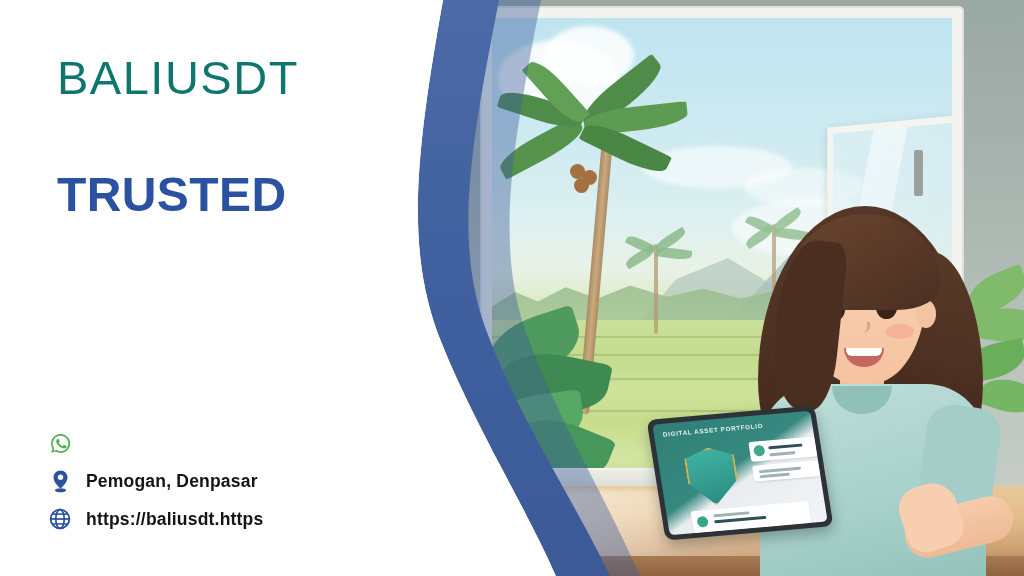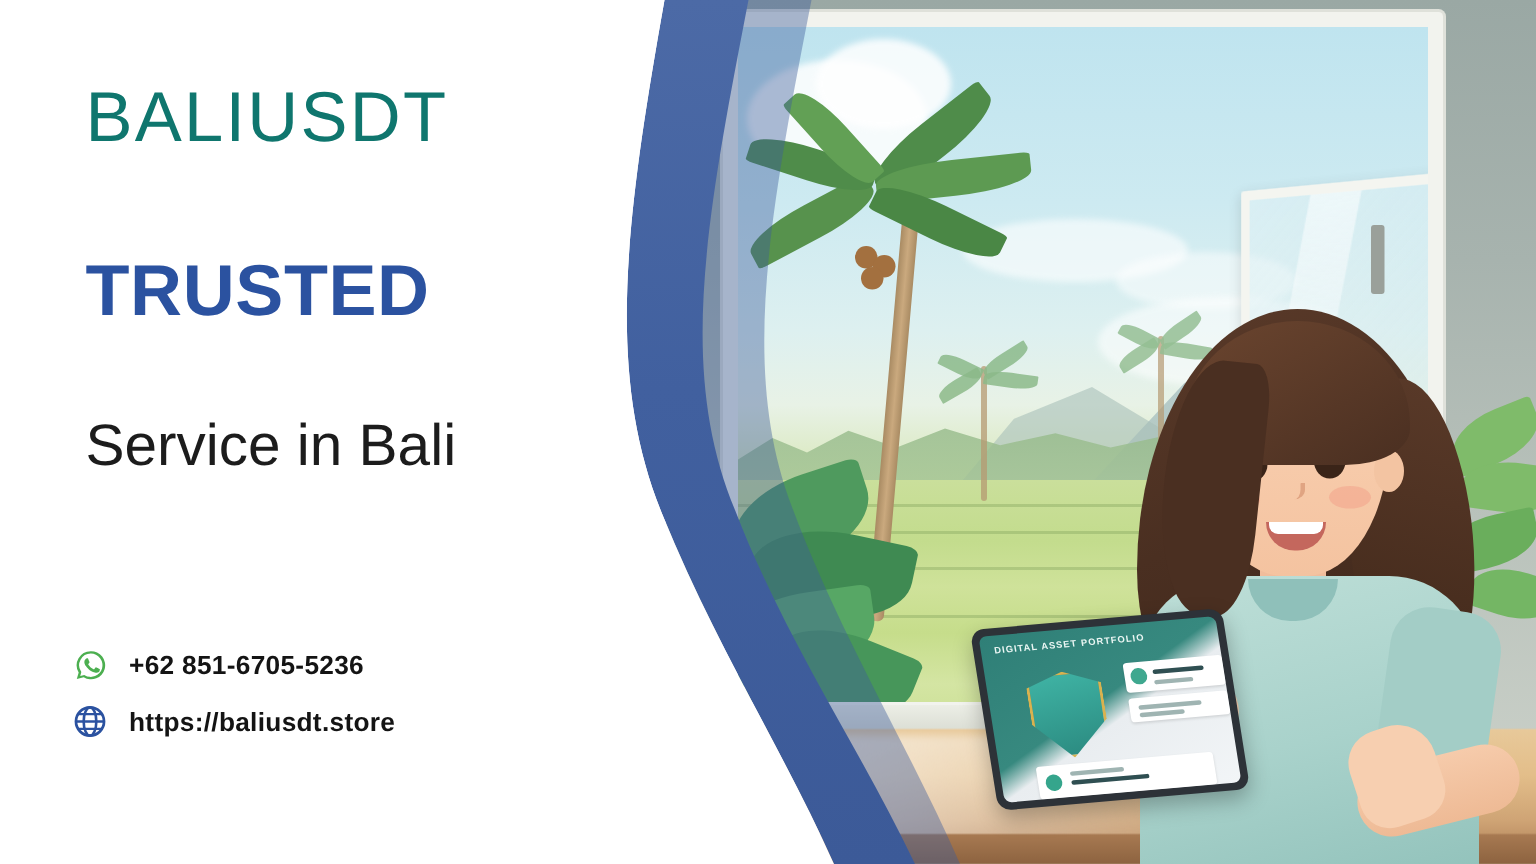--- a/index.html
+++ b/index.html
@@ -397,44 +397,52 @@
 
   <div id="left-panel">
 
     <div id="brand">BALIUSDT</div>
 
     <div id="headline">
       <div>TRUSTED</div>
     </div>
 
     <div id="subhead">
-      <div>Service in Bali</div>
     </div>
 
     <div id="contact">
 
       <div class="contact-row">
         <span class="contact-icon">
           <svg width="23" height="23" viewBox="0 0 24 24" aria-hidden="true">
             <path d="M12 2.2A9.8 9.8 0 0 0 3.6 17l-1.3 4.6 4.8-1.26A9.8 9.8 0 1 0 12 2.2Zm0 1.7a8.1 8.1 0 1 1-4.2 15l-.3-.18-2.8.74.75-2.72-.2-.32A8.1 8.1 0 0 1 12 3.9Z" fill="#4caf50"></path>
             <path d="M9.2 7.3c-.2 0-.5.06-.73.33-.25.27-.93.9-.93 2.2s.95 2.55 1.08 2.73c.13.18 1.85 2.9 4.54 3.95 2.24.87 2.7.7 3.18.66.49-.05 1.57-.63 1.79-1.25.22-.62.22-1.15.16-1.26-.07-.11-.25-.18-.52-.31-.27-.14-1.57-.78-1.81-.87-.25-.09-.43-.13-.6.13-.18.27-.7.87-.85 1.05-.16.18-.31.2-.58.07-.27-.14-1.12-.42-2.14-1.33-.79-.7-1.32-1.57-1.48-1.84-.15-.27-.01-.41.12-.55.12-.12.27-.31.4-.47.13-.16.18-.27.27-.45.09-.18.04-.34-.02-.47-.07-.14-.6-1.45-.82-1.98-.21-.5-.43-.44-.6-.45h-.48Z" fill="#4caf50"></path>
           </svg>
         </span>
-        <span class="contact-text">+62 851-6705-5236</span>
       </div>
 
+      <div class="contact-row">
+        <span class="contact-icon">
+          <svg width="21" height="25" viewBox="0 0 24 28" aria-hidden="true">
+            <path d="M12 1.5c-4.5 0-8 3.4-8 7.8 0 5.6 6.9 11.7 7.2 11.96a1.2 1.2 0 0 0 1.6 0C13.1 21 20 14.9 20 9.3c0-4.4-3.5-7.8-8-7.8Z" fill="#2b52a0"></path>
+            <circle cx="12" cy="9.2" r="3.1" fill="#ffffff"></circle>
+            <ellipse cx="12" cy="24" rx="6.4" ry="2.3" fill="#2b52a0"></ellipse>
+          </svg>
+        </span>
+        <span class="contact-text">Pemogan, Denpasar</span>
+      </div>
 
       <div class="contact-row">
         <span class="contact-icon">
           <svg width="22" height="22" viewBox="0 0 24 24" aria-hidden="true">
             <circle cx="12" cy="12" r="10.2" fill="none" stroke="#2b52a0" stroke-width="2"></circle>
             <ellipse cx="12" cy="12" rx="4.6" ry="10.2" fill="none" stroke="#2b52a0" stroke-width="1.9"></ellipse>
             <line x1="1.8" y1="12" x2="22.2" y2="12" stroke="#2b52a0" stroke-width="1.9"></line>
             <line x1="3.4" y1="6.6" x2="20.6" y2="6.6" stroke="#2b52a0" stroke-width="1.7"></line>
             <line x1="3.4" y1="17.4" x2="20.6" y2="17.4" stroke="#2b52a0" stroke-width="1.7"></line>
           </svg>
         </span>
-        <span class="contact-text">https://baliusdt.store</span>
+        <span class="contact-text">https://baliusdt.https</span>
       </div>
 
     </div>
   </div>
 </div>
 
 </body></html>

